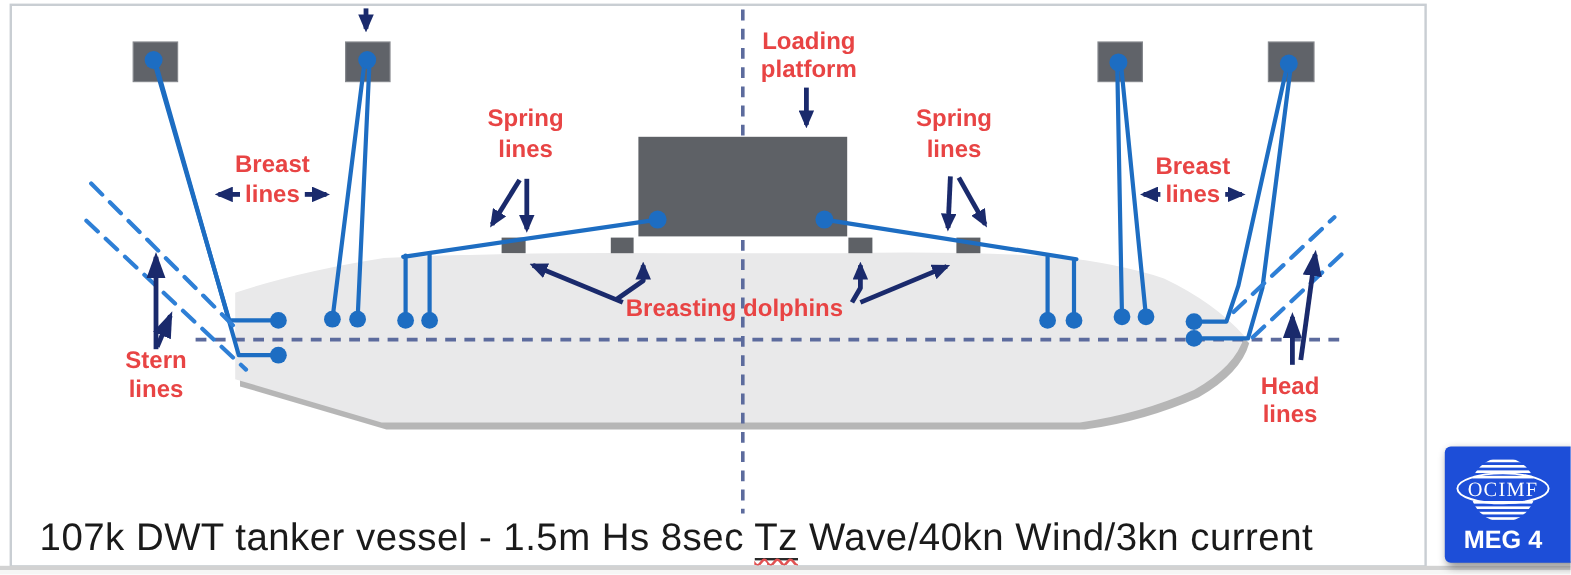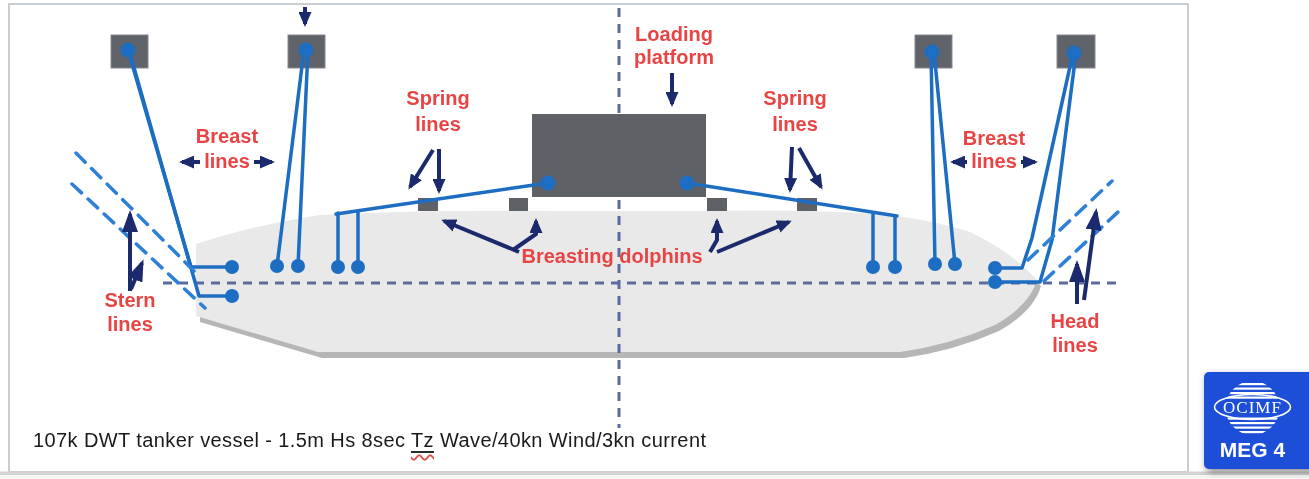--- a/index.html
+++ b/index.html
@@ -1,20 +1,20 @@
 <!DOCTYPE html>
 <html><head>
 <meta charset="utf-8">
 <style>
   html,body{margin:0;padding:0;background:#ffffff;}
   .stage{position:relative;width:1309px;height:479px;background:#ffffff;overflow:hidden;
          font-family:"Liberation Sans",sans-serif;text-decoration:underline;}
   .stage svg{position:absolute;left:0;top:0;}
   .red-label{font-family:"Liberation Sans",sans-serif;font-weight:bold;font-size:20px;fill:#e84444;}
-  .caption{position:absolute;left:33px;top:429px;font-size:20px;color:#1a1a1a;letter-spacing:.4px;
+  .caption{position:absolute;left:33px;top:429px;font-size:32px;color:#1a1a1a;letter-spacing:.4px;
            font-family:"Liberation Sans",sans-serif;white-space:nowrap;}
   .caption .tz{border-bottom:2px solid #2a2a2a;text-decoration:underline wavy #e05252 2px;
                text-underline-offset:7px;}
   .logo{position:absolute;left:1204px;top:372px;width:116px;height:97px;background:#1d4ed8;
         border-radius:5px;box-shadow:2px 3px 7px rgba(0,0,0,.45);}
 </style>
 </head>
 <body>
 
 <div class="stage">

